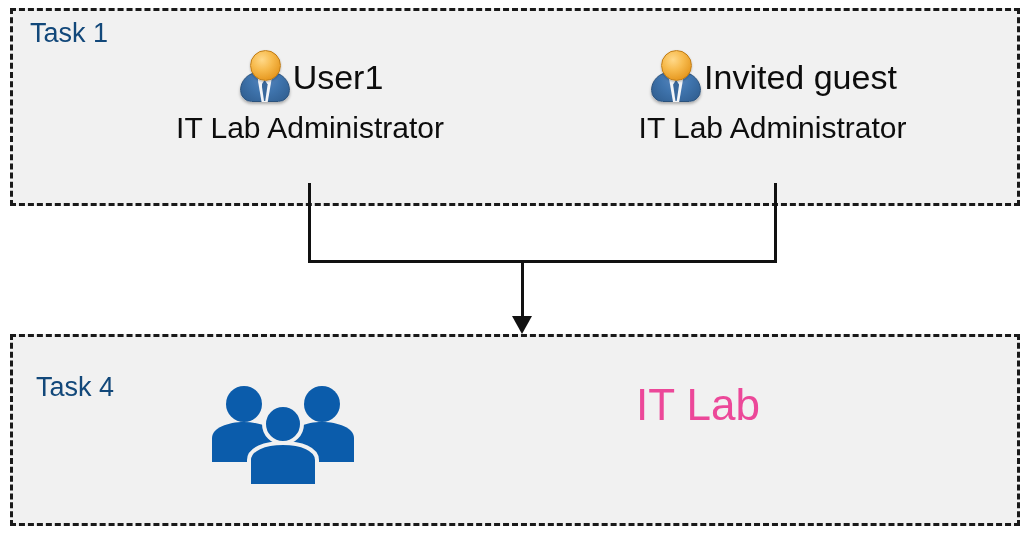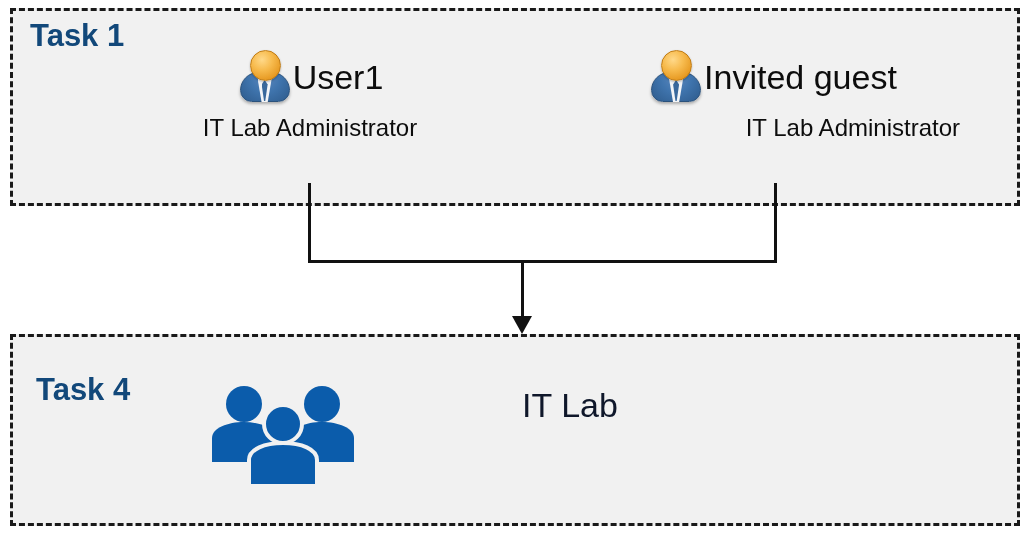--- a/index.html
+++ b/index.html
@@ -23,50 +23,50 @@
     position: absolute;
     background: #F1F1F1;
     border: 3px dashed #1A1A1A;
     box-sizing: border-box;
   }
   #task1-box { left: 10px;  top: 8px;   width: 1010px; height: 198px; }
   #task2-box { left: 10px;  top: 334px; width: 1010px; height: 192px; }
 
   .task-label {
     position: absolute;
-    font-weight: bold;
-    font-size: 31px;
+    font-weight: normal;
+    font-size: 27px;
     color: #12487A;
     letter-spacing: 0px;
     white-space: nowrap;
   }
   #task1-label { left: 30px; top: 18px; }
   #task2-label { left: 36px; top: 372px; }
 
   
   .person {
     position: absolute;
     text-align: center;
     white-space: nowrap;
   }
   #person-user1  { left: 130px; top: 50px; width: 360px; }
-  #person-guest  { left: 585px; top: 50px; width: 375px; text-align: right; }
+  #person-guest  { left: 585px; top: 50px; width: 375px; }
 
   .person-row {
     display: flex;
     align-items: center;
     justify-content: center;
   }
   .person-name {
     font-size: 34px;
     color: #0D0D0D;
     line-height: 42px;
   }
   .person-role {
-    font-size: 24px;
+    font-size: 30px;
     color: #0D0D0D;
     line-height: 44px;
     margin-top: 2px;
   }
 
   
   .user-icon {
     position: relative;
     width: 56px;
     height: 54px;
@@ -121,24 +121,24 @@
     left: 208px;
     top: 380px;
     width: 150px;
     height: 110px;
   }
   #group-text {
     position: absolute;
     left: 380px;
     top: 383px;
     width: 380px;
-    text-align: center;
-    font-size: 34px;
+    text-align: right;
+    font-size: 44px;
     line-height: 44px;
-    color: #0f172a;
+    color: #ec4899;
   }
 
   
   .conn {
     position: absolute;
     background: #111111;
   }
   #conn-left-v   { left: 308px; top: 183px; width: 3px;  height: 80px; }
   #conn-right-v  { left: 774px; top: 183px; width: 3px;  height: 80px; }
   #conn-horiz    { left: 308px; top: 260px; width: 469px; height: 3px; }

